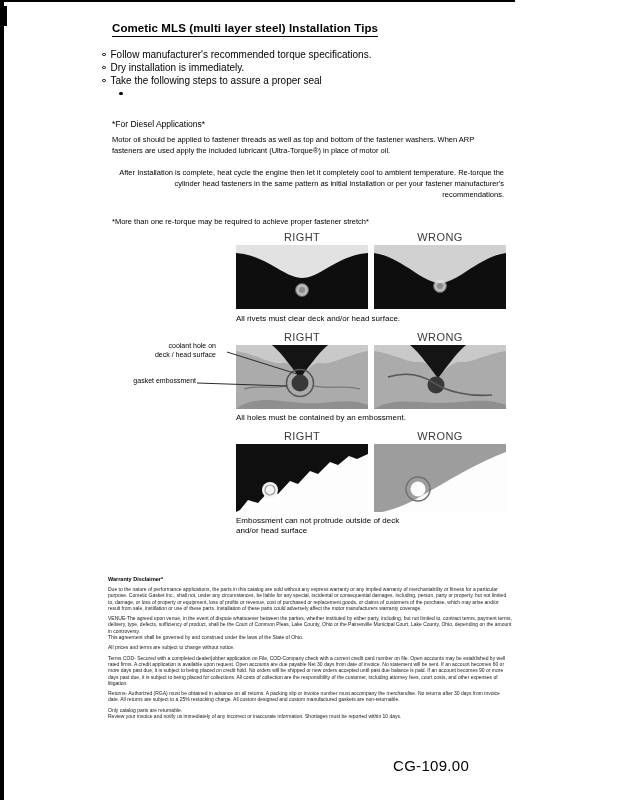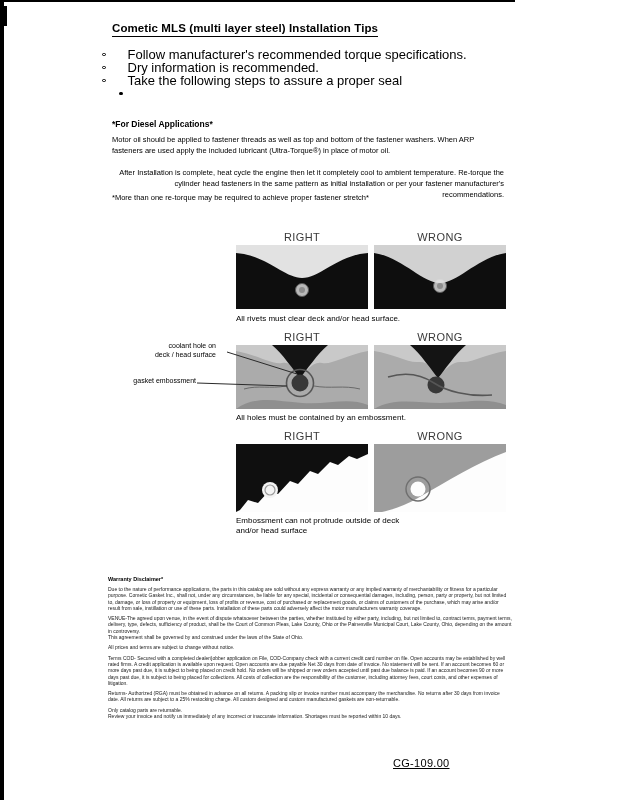--- a/index.html
+++ b/index.html
@@ -14,69 +14,69 @@
   .edge-top { left:0; top:0; width:618px; height:2px; }
   .edge-notch { left:0; top:6px; width:7px; height:20px; }
 
   .title {
     position:absolute; left:112px; top:22px;
     font-size:11.5px; font-weight:bold; color:#000;
     border-bottom:1.5px solid #000; padding-bottom:2px; letter-spacing:.1px;
   }
 
   .tips { position:absolute; left:102px; top:48px; list-style:none; }
-  .tips li { display:flex; align-items:flex-start; gap:22px; font-size:13px; line-height:13px; color:#000; }
+  .tips li { display:flex; align-items:flex-start; gap:5px; font-size:10px; line-height:13px; color:#000; }
   .tips li.sub { margin-left:17px; }
   .bk { flex:0 0 auto; border-radius:50%; }
   .bk.open { width:3.5px; height:3.5px; border:1px solid #000; margin-top:4.5px; }
   .bk.fill { width:3.5px; height:3.5px; background:#000; margin-top:4.7px; }
 
-  .diesel-heading { position:absolute; left:112px; top:119px; font-size:8.5px; font-weight:bold; color:#000; }
+  .diesel-heading { position:absolute; left:112px; top:119px; font-size:8.5px; font-weight:normal; color:#000; }
   .bodypara { position:absolute; left:112px; width:392px; font-size:7.5px; line-height:11px; color:#000; }
   .p1 { top:134px; }
   .p2 { top:167px;text-align:right; }
-  .p3 { top:192px; }
+  .p3 { top:216px; }
 
   .dlabel { position:absolute; width:132px; text-align:center; font-size:11px; color:#3a3a3a; letter-spacing:.4px; }
   .dimg { position:absolute; width:132px; height:64px; }
   .dimg svg { display:block; width:100%; height:100%; }
   .dimg.tall { height:68px; }
   .dcap { position:absolute; left:236px; font-size:8px; line-height:10px; color:#000; white-space:pre-line; }
 
   .callout { position:absolute; font-size:7px; line-height:9px; color:#000; white-space:pre-line; text-align:right; }
   .callout-1 { left:128px; top:341px; width:88px; }
   .callout-2 { left:118px; top:376px; width:78px; }
   .callout-lines { position:absolute; left:115px; top:338px; width:190px; height:60px; pointer-events:none; }
 
   .disc { position:absolute; left:108px; top:576px; width:404px; color:#1a1a1a; }
   .disc h2 { font-size:5.5px; font-weight:bold; margin-bottom:4px; color:#000; }
   .disc p { font-size:5px; line-height:6.3px; margin-bottom:4px; white-space:pre-line; }
 
-  .footer { position:absolute; left:393px; top:757px; font-size:11px; color:#000; letter-spacing:.3px;text-decoration:underline; }
+  .footer { position:absolute; left:393px; top:757px; font-size:15px; color:#000; letter-spacing:.3px; }
 </style>
 </head>
 <body>
 
 <div id="page">
 
   <div class="edge edge-left"></div>
   <div class="edge edge-right"></div>
   <div class="edge edge-top"></div>
   <div class="edge edge-notch"></div>
 
   <div class="title">Cometic MLS (multi layer steel) Installation Tips</div>
 
   <ul class="tips">
     <li>
       <span class="bk open"></span>
       <span>Follow manufacturer's recommended torque specifications.</span>
     </li>
     <li>
       <span class="bk open"></span>
-      <span>Dry information is recommended.</span>
+      <span>Dry installation is immediately.</span>
     </li>
     <li>
       <span class="bk open"></span>
       <span>Take the following steps to assure a proper seal</span>
     </li>
     <li class="sub">
       <span class="bk fill"></span>
     </li>
   </ul>
 

